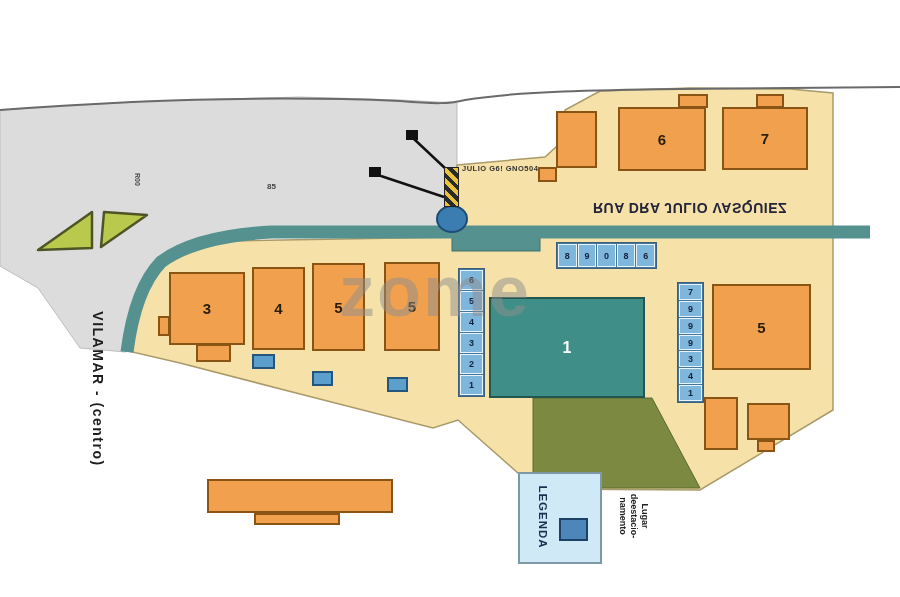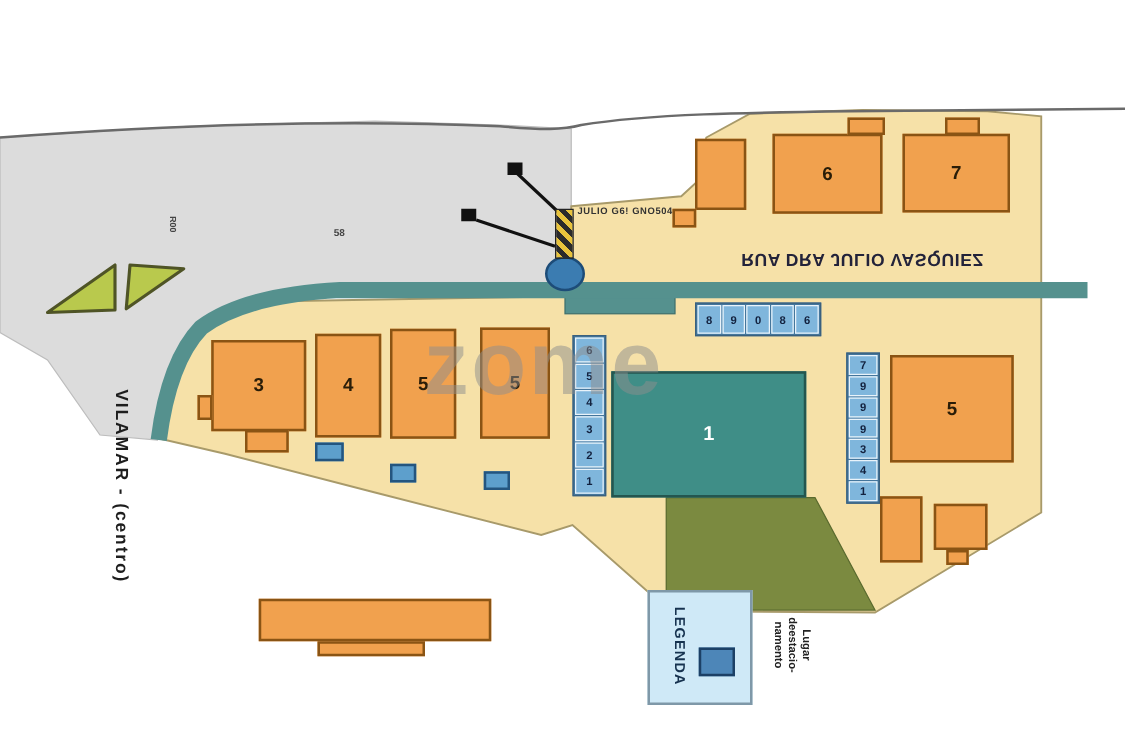--- a/index.html
+++ b/index.html
@@ -143,21 +143,21 @@
 
   <div class="abs marker" style="left:252px;top:354px;width:23px;height:15px"></div>
   <div class="abs marker" style="left:312px;top:371px;width:21px;height:15px"></div>
   <div class="abs marker" style="left:387px;top:377px;width:21px;height:15px"></div>
 
   <div class="abs street" style="left:565px;top:194px;width:250px;height:22px">RUA DRA JULIO VASQUIEZ</div>
 
   <div class="abs topnote" style="left:462px;top:164px;width:95px;height:12px">JULIO G6! GNO504</div>
 
   <div class="abs roadmark" style="left:126px;top:178px;width:20px;height:10px;transform:rotate(90deg)">R00</div>
-  <div class="abs roadmark" style="left:267px;top:182px;width:20px;height:10px;font-size:8px">58</div>
+  <div class="abs roadmark" style="left:267px;top:182px;width:20px;height:10px;font-size:8px">85</div>
 
   <div class="abs vilamar" style="left:12px;top:380px;width:170px;height:18px">VILAMAR - (centro)</div>
 
   <div class="abs legend-box" style="left:518px;top:472px;width:84px;height:92px"></div>
   <div class="abs legend-title" style="left:498px;top:508px;width:84px;height:18px">LEGENDA</div>
   <div class="abs legend-swatch" style="left:559px;top:518px;width:29px;height:23px"></div>
   <div class="abs legend-item" style="left:600px;top:494px;width:56px;height:44px">Lugar deestacio- namento</div>
 
   <div class="abs watermark" style="left:312px;top:246px;width:220px;height:90px">zome</div>
 

